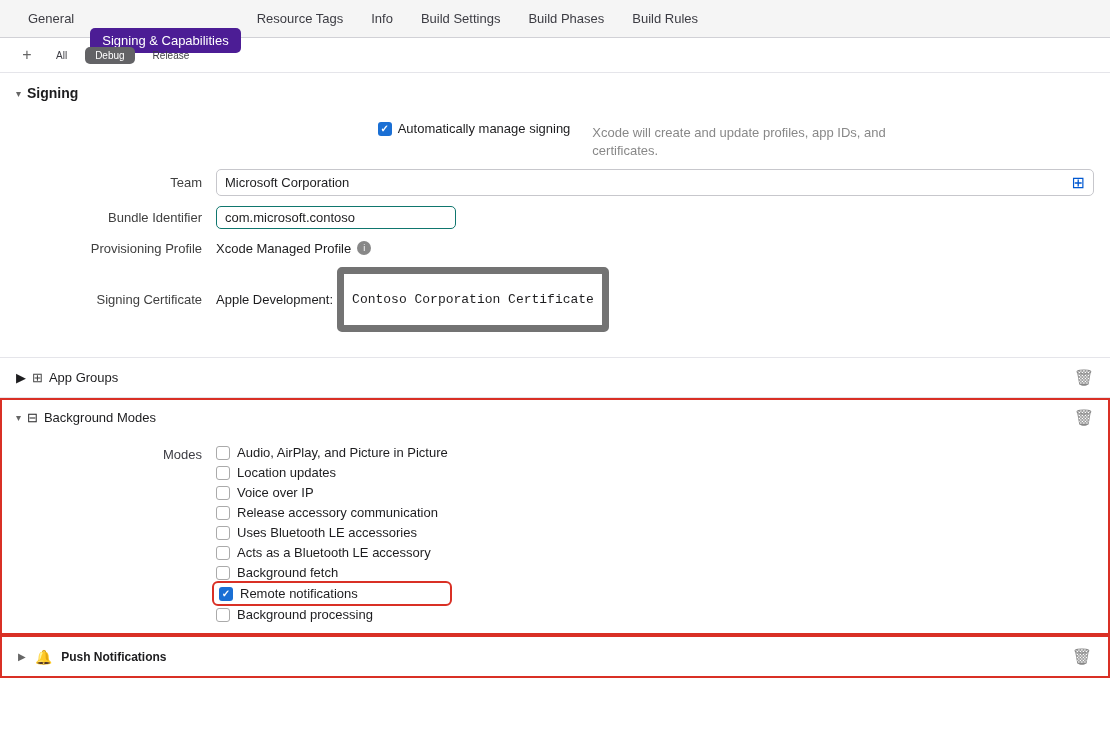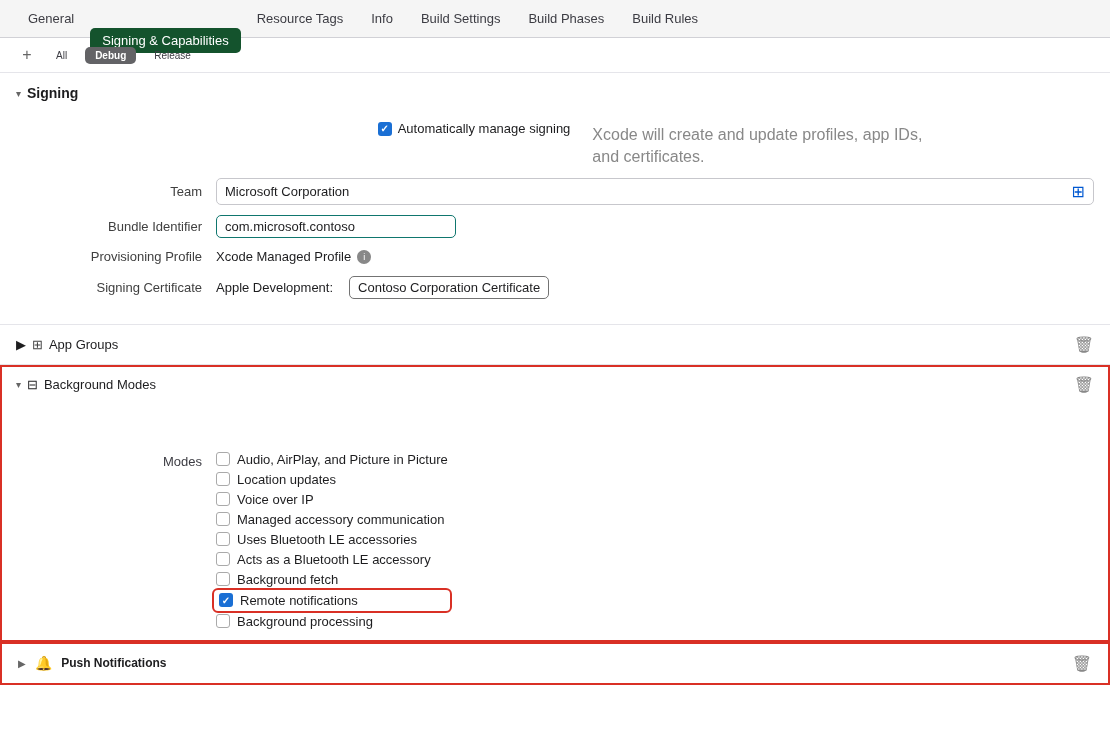--- a/index.html
+++ b/index.html
@@ -25,21 +25,21 @@
     }
     .tab-item {
       padding: 5px 12px;
       border-radius: 5px;
       cursor: pointer;
       font-size: 13px;
       color: #3c3c43;
       white-space: nowrap;
     }
     .tab-item.active {
-      background: #14532d;
+      background: #4c1d95;
       color: #ffffff;
       margin-top: 43px;
     }
 
     
     .filter-bar {
       display: flex;
       align-items: center;
       padding: 6px 16px;
       border-bottom: 1px solid #e5e5ea;
@@ -62,21 +62,20 @@
       border-radius: 5px;
       font-size: 10px;
       cursor: pointer;
       border: none;
       background: transparent;
       color: #3c3c43;
     }
     .filter-btn.active {
       background: #636366;
       color: #ffffff;
-      font-weight: bold;
     }
 
     
     .main-content {
       padding: 0;
       background: #ffffff;
     }
 
     
     .signing-section {
@@ -134,21 +133,21 @@
       display: flex;
       flex-direction: row;
       align-items: flex-start;
     }
     .auto-sign-check {
       display: flex;
       align-items: center;
       gap: 6px;
     }
     .auto-sign-desc {
-      font-size: 16px;
+      font-size: 13px;
       color: #888;
       margin-top: 3px;
       margin-left: 22px;
       max-width: 340px;
       line-height: 1.4;
     }
 
     
     .checkbox-blue {
       width: 14px;
@@ -220,28 +219,29 @@
       display: flex;
       align-items: center;
       justify-content: center;
       cursor: pointer;
     }
 
     
     .cert-value {
       display: flex;
       align-items: center;
-      gap: 16px;
+      gap: 4px;
     }
     .cert-box {
-      border: 1px solid #737373;
+      border: 7px solid #737373;
       border-radius: 5px;
-      padding: 3px 8px;
-      font-size: 13px;
-      background: #ffffff;
+      padding: 18px 8px;
+      font-size: 13px;
+      background: #ffffff;
+      font-family: Liberation Mono, monospace;
     }
 
     
     .app-groups-section {
       display: flex;
       align-items: center;
       padding: 10px 16px;
       border-bottom: 1px solid #e5e5ea;
       cursor: pointer;
     }
@@ -271,21 +271,20 @@
     .bg-modes-header .chevron {
       font-size: 10px;
       color: #666;
       margin-right: 6px;
     }
     .bg-modes-header .section-icon {
       margin-right: 6px;
     }
     .bg-modes-content {
       padding: 8px 0 12px 0;
-      margin-top: 40px;
     }
     .modes-row {
       display: flex;
       align-items: flex-start;
       padding: 0 16px;
     }
     .modes-label {
       width: 200px;
       text-align: right;
       padding-right: 14px;
@@ -457,21 +456,21 @@
             <span>Location updates</span>
           </div>
 
           <div class="mode-item">
             <div class="checkbox-empty"></div>
             <span>Voice over IP</span>
           </div>
 
           <div class="mode-item">
             <div class="checkbox-empty"></div>
-            <span>Managed accessory communication</span>
+            <span>Release accessory communication</span>
           </div>
 
           <div class="mode-item">
             <div class="checkbox-empty"></div>
             <span>Uses Bluetooth LE accessories</span>
           </div>
 
           <div class="mode-item">
             <div class="checkbox-empty"></div>
             <span>Acts as a Bluetooth LE accessory</span>

